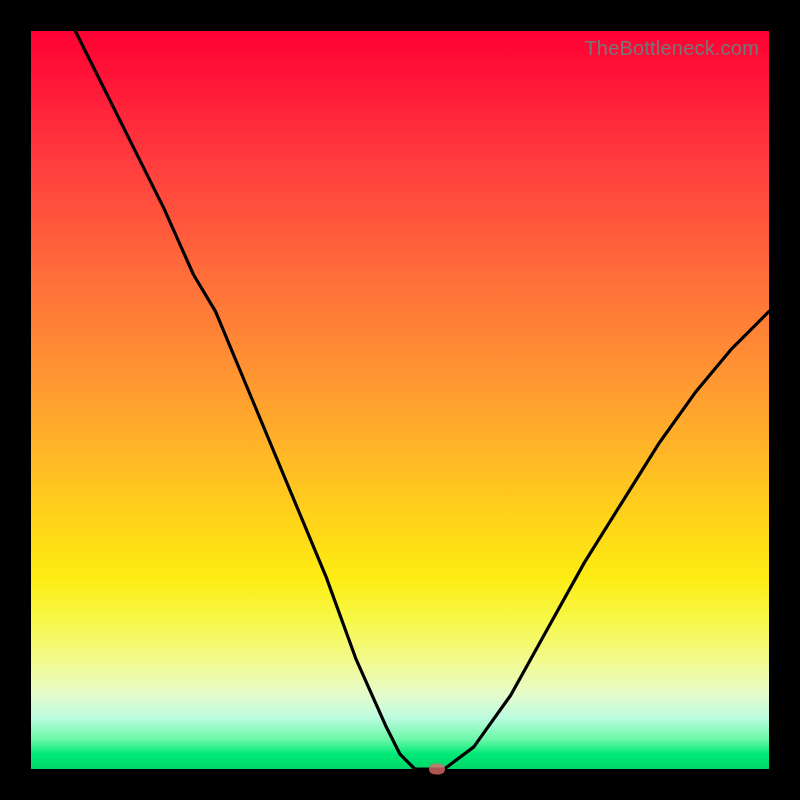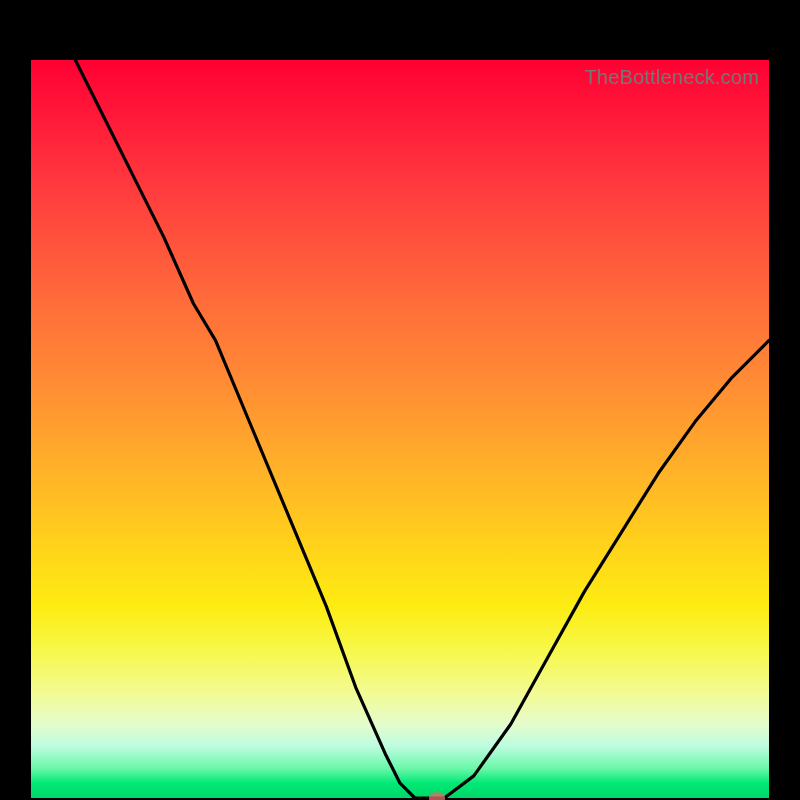--- a/index.html
+++ b/index.html
@@ -34,21 +34,20 @@
       #ffd31a 66%,
       #fdec12 74%,
       #f7f84a 80%,
       #f2fb97 86%,
       #e4fccc 90%,
       #bdfce0 93%,
       #6af7a8 96%,
       #00e976 98%,
       #00d768 100%
     );
-    margin-top: 29px;
   }
   .watermark {
     position: absolute;
     top: 6px;
     right: 10px;
     color: #777;
     font-size: 20px;
     letter-spacing: 0.2px;
     user-select: none;
   }

